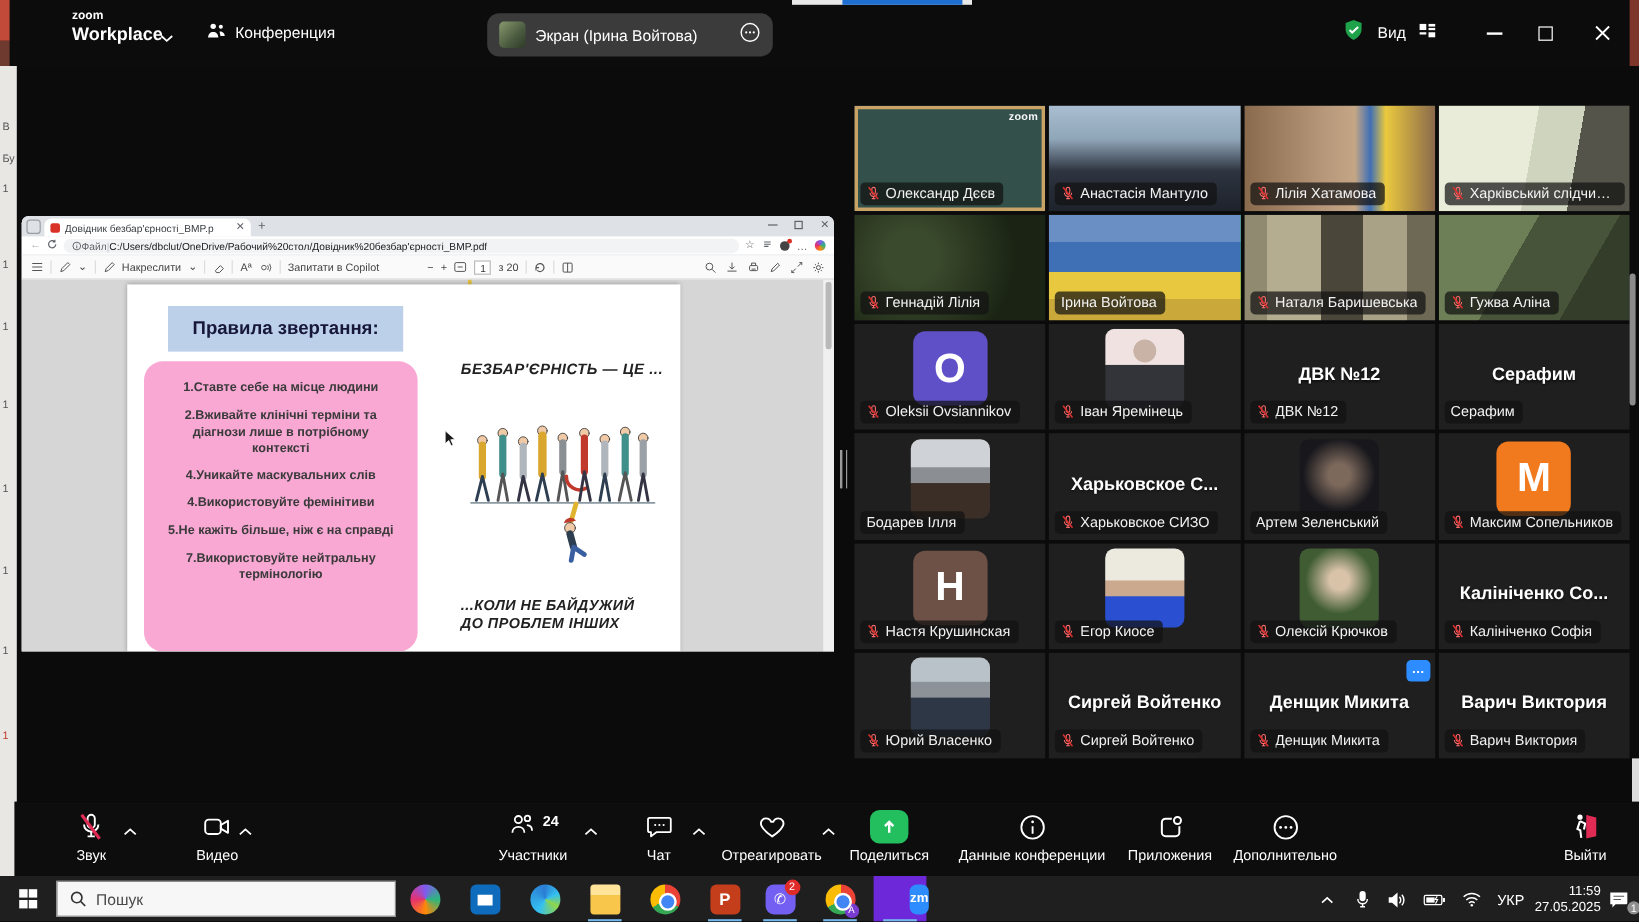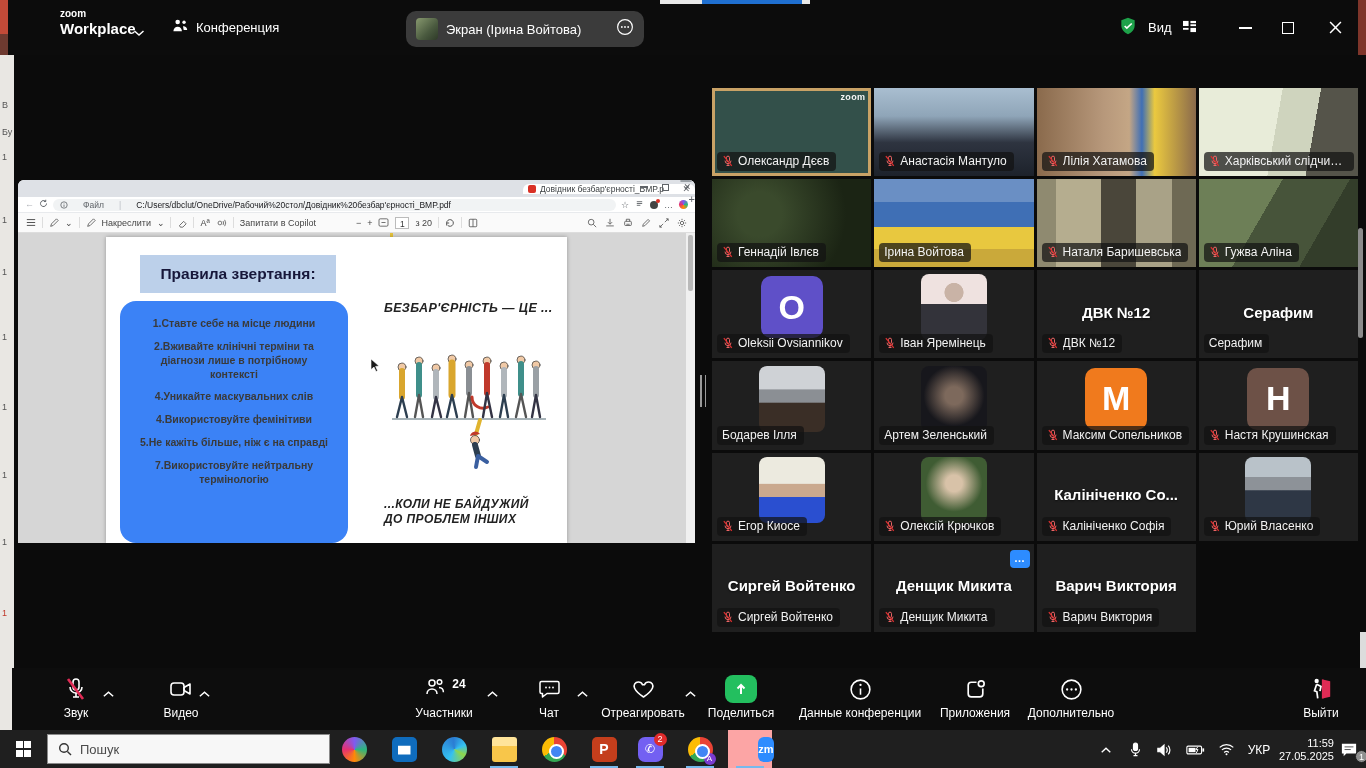--- a/index.html
+++ b/index.html
@@ -39,55 +39,55 @@
   #left-sliver span{position:absolute;left:2px;font-size:9px;color:#555;}
   #left-sliver span.red{color:#c0392b;}
   #panel-divider{position:absolute;left:699px;top:375px;width:8px;height:32px;display:flex;gap:3px;justify-content:center;}
   #panel-divider i{display:block;width:1.5px;height:32px;background:#9a9a9a;}
   #grid-scrollbar{position:absolute;left:1358px;top:88px;width:6px;height:544px;}
   #grid-scrollbar .thumb{position:absolute;top:140px;left:0;width:5px;height:110px;background:#8b8b8b;border-radius:3px;}
   #bottom-right-sliver{position:absolute;left:1360px;top:632px;width:6px;height:98px;background:#dcdcdc;}
 
   
   #edge-window{position:absolute;left:18px;top:180px;width:677px;height:363px;background:#fff;border-radius:6px 6px 0 0;overflow:hidden;font-family:"Liberation Sans","DejaVu Sans",sans-serif;}
-  .tabstrip{height:17px;background:#dee1e6;display:flex;align-items:flex-end;padding-left:4px;position:relative;flex-direction:column;}
+  .tabstrip{height:17px;background:#dee1e6;display:flex;align-items:flex-end;padding-left:4px;position:relative;}
   .tab-actions{width:12px;height:12px;margin:0 3px 2px 0;border:1px solid #9aa0a6;border-radius:3px;}
   .etab{width:172px;height:15px;background:#fff;border-radius:6px 6px 0 0;display:flex;align-items:center;gap:4px;padding:0 5px;}
   .etab .pdfico{width:8px;height:8px;background:#d93025;border-radius:2px;flex:none;}
   .etab .ttl{font-size:8.5px;color:#3c4043;white-space:nowrap;overflow:hidden;text-overflow:ellipsis;flex:1;}
   .etab .tclose{font-size:9px;color:#5f6368;line-height:1;}
   .newtab{font-size:11px;color:#5f6368;margin:0 0 2px 6px;line-height:1;}
   .ewin-ctl{position:absolute;right:4px;top:2px;display:flex;gap:14px;align-items:center;color:#5f6368;font-size:9px;}
   .ewin-ctl .m{width:8px;height:1.5px;background:#5f6368;display:block;}
   .ewin-ctl .x2{width:7px;height:7px;border:1.2px solid #5f6368;display:block;}
   .addrbar{height:16px;background:#fff;display:flex;align-items:center;gap:5px;padding:0 7px;border-bottom:1px solid #e8eaed;}
   .nav-ic{font-size:9px;color:#b0b3b8;line-height:1;}
   .nav-ic.en{color:#5f6368;}
-  .urlpill{flex:1;height:12px;background:#f1f3f4;border-radius:7px;display:flex;align-items:center;gap:15px;padding:0 7px;font-size:8.5px;color:#202124;min-width:0;}
+  .urlpill{flex:1;height:12px;background:#f1f3f4;border-radius:7px;display:flex;align-items:center;gap:0;padding:0 7px;font-size:8.5px;color:#202124;min-width:0;}
   .urlpill .scheme{color:#5f6368;}
   .urlpill .sep{color:#bdc1c6;}
   .urlpill .path{white-space:nowrap;overflow:hidden;text-overflow:ellipsis;}
   .addr-right{display:flex;gap:6px;align-items:center;color:#5f6368;font-size:9px;}
   .profile-dot{width:8px;height:8px;border-radius:50%;background:#444;position:relative;}
   .profile-dot::after{content:"";position:absolute;right:-2px;top:-2px;width:4px;height:4px;border-radius:50%;background:#d93025;}
   .copilot-orb{width:9px;height:9px;border-radius:50%;background:conic-gradient(#7f5af0,#2cb67d,#ff8906,#e53170,#7f5af0);}
   .pdfbar{height:20px;background:#fafafa;border-bottom:1px solid #ddd;display:flex;align-items:center;font-size:9px;color:#444;gap:6px;padding:0 8px;}
   .pdfbar .vsep{width:1px;height:11px;background:#ddd;}
   .pdfbar .lbl{white-space:nowrap;}
   .pgbox{width:14px;height:12px;border:1px solid #bbb;background:#fff;font-size:8.5px;color:#333;text-align:center;line-height:12px;}
   .pdfbar svg{display:block;}
   .pdf-right{margin-left:auto;display:flex;gap:8px;align-items:center;}
   .docarea{position:relative;height:310px;background:#d6d6d6;overflow:hidden;}
   .page{position:absolute;left:88px;top:4px;width:461px;height:306px;background:#fff;box-shadow:0 0 4px rgba(0,0,0,.3);}
   .yellow-tick{position:absolute;left:372px;top:0;width:3px;height:6px;background:#e6c33c;}
   .doc-scroll{position:absolute;right:0;top:0;width:9px;height:100%;background:#f0f0f0;}
   .doc-scroll .th{position:absolute;top:2px;left:2px;width:5px;height:56px;background:#b9b9b9;border-radius:2px;}
   .ribbon{position:absolute;left:34px;top:18px;width:196px;height:38px;background:#bcd0ea;display:flex;align-items:center;justify-content:center;}
   .ribbon span{font-size:15.5px;font-weight:700;color:#17173a;}
-  .rulesbox{position:absolute;left:14px;top:64px;width:228px;height:242px;background:#3b82f6;border-radius:16px;padding:16px 16px 0;overflow:hidden;}
+  .rulesbox{position:absolute;left:14px;top:64px;width:228px;height:242px;background:#f9a8d4;border-radius:16px;padding:16px 16px 0;overflow:hidden;}
   .rule{font-size:10.5px;font-weight:600;color:#3a3a3a;text-align:center;line-height:1.32;margin-bottom:9px;}
   .illo{position:absolute;left:278px;top:64px;width:210px;font-style:italic;}
   .illo-title{font-size:12.5px;font-weight:700;color:#222;letter-spacing:.4px;white-space:nowrap;}
   .illo-caption{position:absolute;top:196px;left:0;font-size:12px;font-weight:700;color:#222;letter-spacing:.4px;line-height:1.25;}
   #doc-cursor{position:absolute;left:352px;top:125px;}
 
   
   #participant-grid{position:absolute;left:712px;top:88px;width:646px;height:544px;display:grid;grid-template-columns:repeat(4,1fr);grid-template-rows:repeat(6,1fr);gap:3px;}
   .tile{position:relative;background:var(--tile-bg);overflow:hidden;}
   .tile.active{box-shadow:inset 0 0 0 2px var(--speak-green);}
@@ -124,21 +124,21 @@
   .chev{position:absolute;top:16px;}
 
   
   #taskbar{position:absolute;left:0;top:730px;width:1366px;height:38px;background:#1f1f1f;}
   #start-btn{position:absolute;left:0;top:0;width:47px;height:38px;display:flex;align-items:center;justify-content:center;}
   .winlogo{display:grid;grid-template-columns:7px 7px;grid-template-rows:7px 7px;gap:1.5px;}
   .winlogo i{background:#fff;display:block;}
   #search-box{position:absolute;left:47px;top:4px;width:283px;height:30px;background:#f7f7f7;border:1px solid #8a8a8a;display:flex;align-items:center;gap:8px;padding:0 10px;color:#4a4a4a;font-size:13px;}
   .app{position:absolute;top:0;width:44px;height:38px;display:flex;align-items:center;justify-content:center;}
   .app.open::after{content:"";position:absolute;left:8px;right:8px;bottom:0;height:2.5px;background:var(--underline);}
-  .app.activeapp{background:#fca5a5;padding-left:32px;}
+  .app.activeapp{background:#6d28d9;padding-left:32px;}
   .ic{width:25px;height:25px;border-radius:5px;position:relative;}
   .ic-copilot{border-radius:50%;background:conic-gradient(#7f5af0,#2cb67d,#ff8906,#e53170,#7f5af0);}
   .ic-store{background:#0f6cbd;display:flex;align-items:center;justify-content:center;}
   .ic-store::after{content:"";width:13px;height:11px;background:#fff;display:block;clip-path:polygon(0 20%,100% 20%,100% 100%,0 100%);}
   .ic-edge{border-radius:50%;background:conic-gradient(from 210deg,#35c1f1,#2b7cd3 40%,#35c1f1 60%,#8fd64a 75%,#35c1f1);}
   .ic-folder{background:linear-gradient(180deg,#ffe49a 0 35%,#f8c64a 35% 100%);border-radius:3px;}
   .ic-chrome{border-radius:50%;background:conic-gradient(#ea4335 0 33%,#34a853 33% 66%,#fbbc05 66% 100%);}
   .ic-chrome::after{content:"";position:absolute;left:7px;top:7px;width:11px;height:11px;border-radius:50%;background:#4285f4;border:2px solid #fff;}
   .ic-ppt{background:#c43e1c;color:#fff;font-weight:700;font-size:14px;display:flex;align-items:center;justify-content:center;}
   .ic-viber{background:#7360f2;border-radius:7px;color:#fff;font-size:12px;display:flex;align-items:center;justify-content:center;}
@@ -514,21 +514,21 @@
       <div class="tile">
         <div class="vid v-dark-trees"></div>
         <div class="nlabel">
           <span class="lmic">
             <svg width="12" height="12" viewBox="0 0 16 16" fill="none">
               <rect x="6" y="1.5" width="4" height="7.5" rx="2" stroke="#ff6b6b" stroke-width="1.2"></rect>
               <path d="M4 7.5a4 4 0 0 0 8 0M8 11.5v2.5M6 14h4" stroke="#ff6b6b" stroke-width="1.2"></path>
               <line x1="2.5" y1="1.5" x2="13" y2="14.5" stroke="#d82f2f" stroke-width="1.8"></line>
             </svg>
           </span>
-          <span>Геннадій Івлєв</span>
+          <span>Геннадій Лілія</span>
         </div>
       </div>
       <div class="tile active">
         <div class="vid v-flag"></div>
         <div class="nlabel">
           <span>Ірина Войтова</span>
         </div>
       </div>
       <div class="tile">
         <div class="vid v-beige-curtains"></div>
@@ -598,20 +598,33 @@
       <div class="tile">
         <div class="center-name">Серафим</div>
         <div class="nlabel">
           <span>Серафим</span>
         </div>
       </div>
       <div class="tile">
         <div class="photo-avatar p-dog"></div>
         <div class="nlabel">
           <span>Бодарев Ілля</span>
+        </div>
+      </div>
+      <div class="tile">
+        <div class="center-name">Харьковское С...</div>
+        <div class="nlabel">
+          <span class="lmic">
+            <svg width="12" height="12" viewBox="0 0 16 16" fill="none">
+              <rect x="6" y="1.5" width="4" height="7.5" rx="2" stroke="#ff6b6b" stroke-width="1.2"></rect>
+              <path d="M4 7.5a4 4 0 0 0 8 0M8 11.5v2.5M6 14h4" stroke="#ff6b6b" stroke-width="1.2"></path>
+              <line x1="2.5" y1="1.5" x2="13" y2="14.5" stroke="#d82f2f" stroke-width="1.8"></line>
+            </svg>
+          </span>
+          <span>Харьковское СИЗО</span>
         </div>
       </div>
       <div class="tile">
         <div class="photo-avatar p-dark"></div>
         <div class="nlabel">
           <span>Артем Зеленський</span>
         </div>
       </div>
       <div class="tile">
         <div class="letter-avatar" style="background: rgb(240, 122, 29);">M</div>

